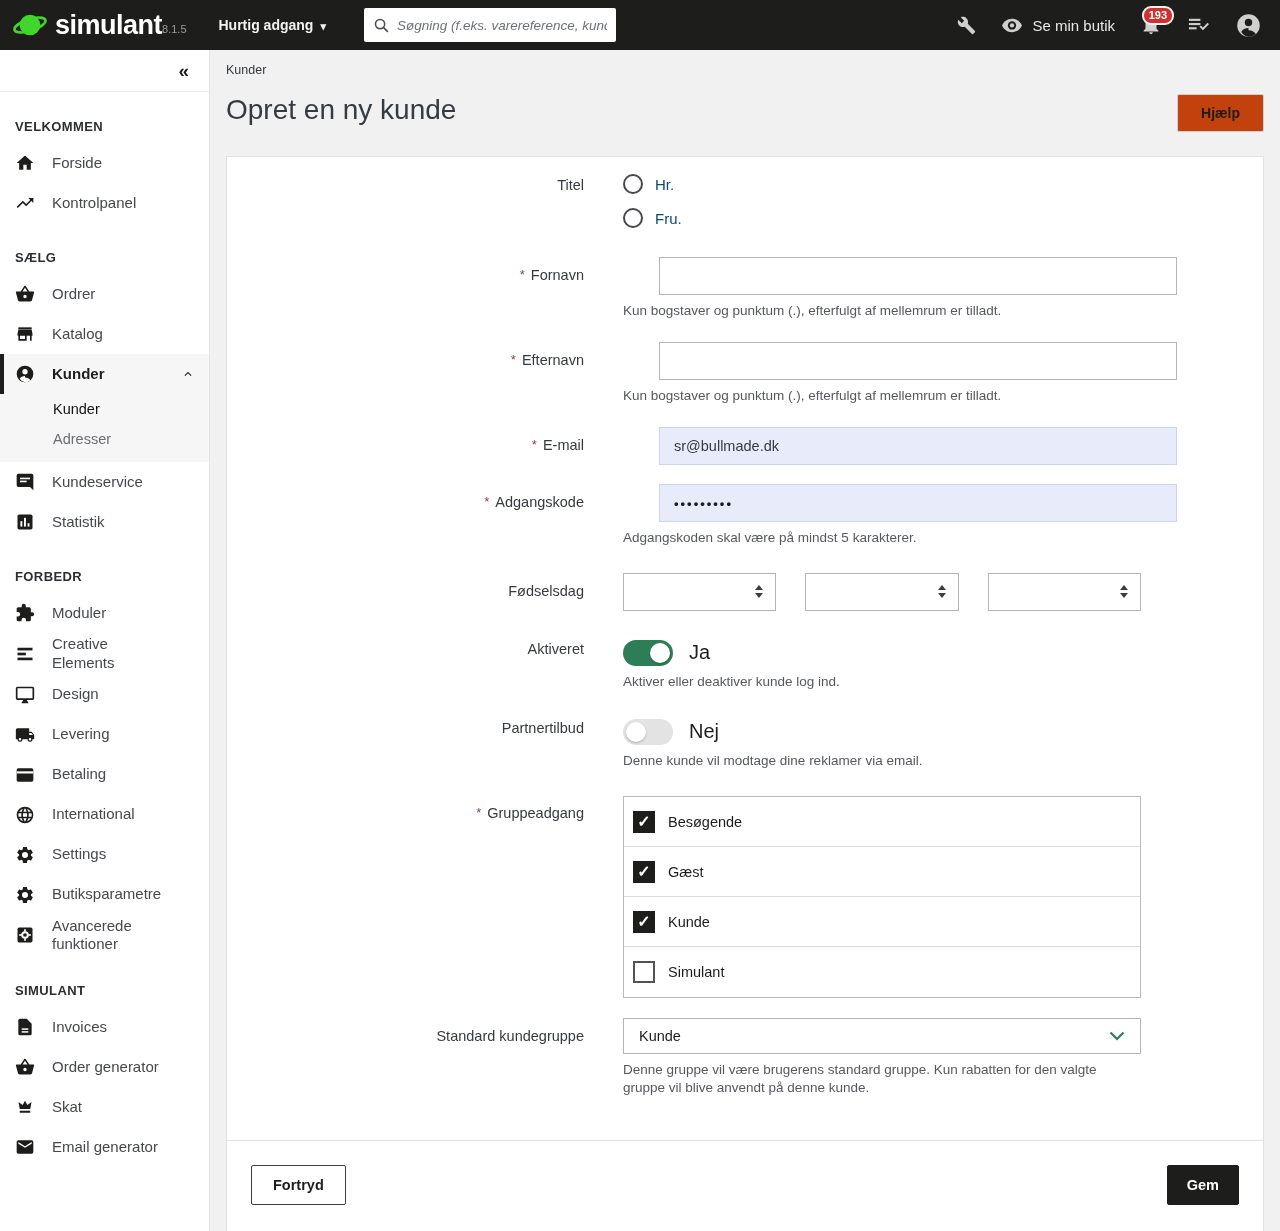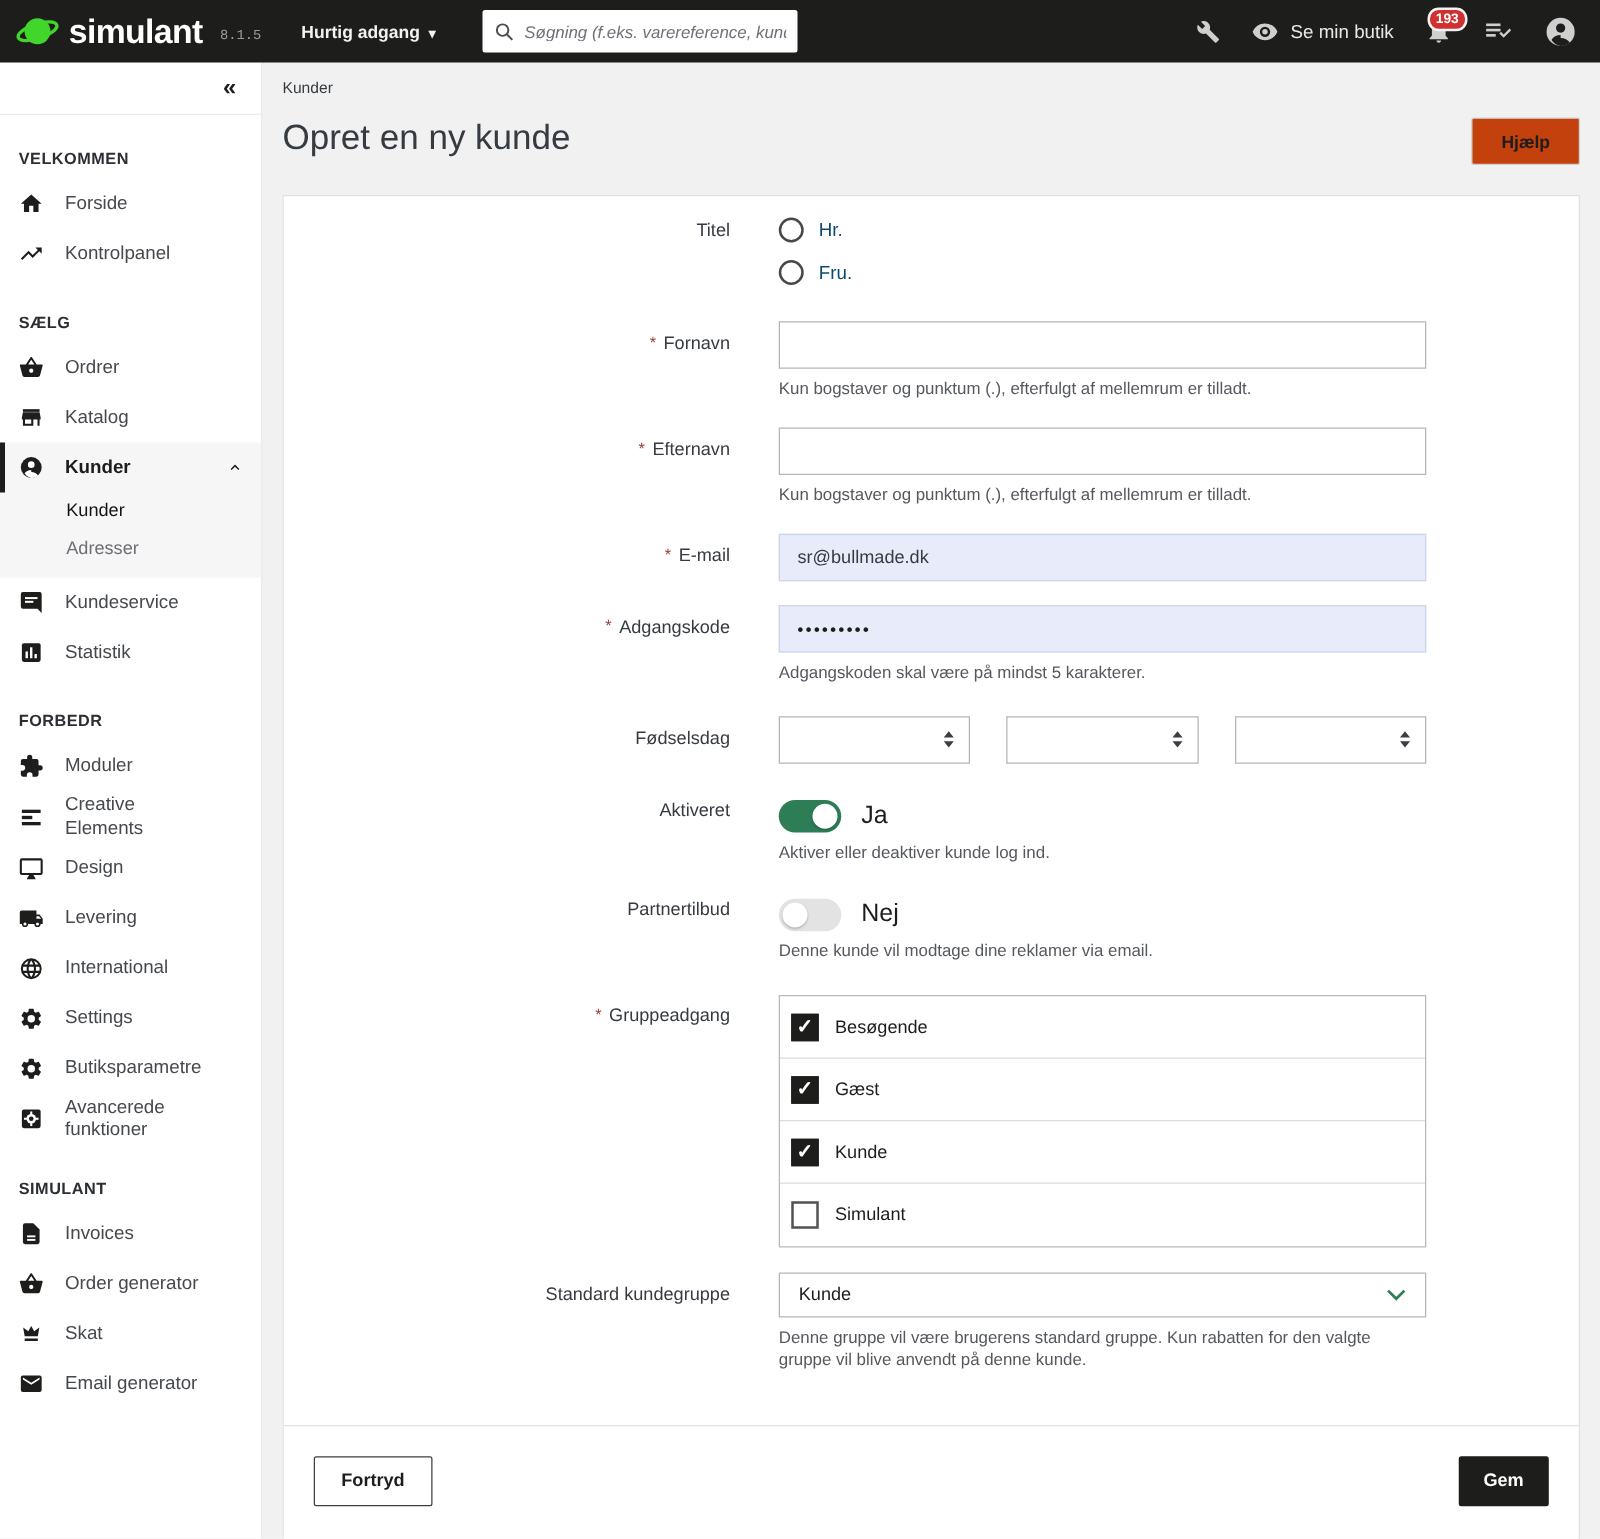--- a/index.html
+++ b/index.html
@@ -12,21 +12,21 @@
     position:relative;
   }
   
   .topbar {
     height:50px; background:#1d1d1b; display:flex; align-items:center;
     position:relative; z-index:5; color:#fff;
   }
   .brand { display:flex; align-items:center; margin-left:12px; }
   .brand-logo { width:36px; height:32px; margin-right:7px; }
   .brand-name { font-size:27px; font-weight:bold; letter-spacing:-0.5px; color:#fff; }
-  .brand-version { font-size:11px; color:#9b9b9b; margin-left:14px; margin-top:7px;font-family:Liberation Mono, monospace; }
+  .brand-version { font-size:11px; color:#9b9b9b; margin-top:7px; }
   .quick-access { display:flex; align-items:center; gap:7px; margin-left:32px; font-size:14px; font-weight:bold; color:#f2f2f2; cursor:pointer; }
   .quick-access .caret { font-size:11px; margin-top:2px; }
   .search-box {
     margin-left:38px; width:252px; height:34px; background:#fff; border-radius:2px;
     display:flex; align-items:center; padding:0 9px; gap:7px;
   }
   .search-box svg { flex:0 0 auto; }
   .search-box input {
     border:none; outline:none; width:100%; font-size:13.5px; color:#363a41;
     font-family:"Liberation Sans", sans-serif; background:transparent;
@@ -89,21 +89,21 @@
     padding-top:17px; min-height:1060px;
   }
   .frow { display:flex; margin-bottom:22px; }
   .flabel { flex:0 0 357px; text-align:right; font-size:14.5px; color:#363a41; padding-top:10px; }
   .flabel .req { color:#9e3a3a; margin-right:6px; font-size:13px; position:relative; top:-1px; }
   .fctrl { margin-left:39px; width:518px; }
   .hint { font-size:13.5px; color:#55585e; margin-top:7px; line-height:1.35; }
   input.tinput, .fake-input {
     width:100%; height:38px; border:1px solid #b5b5b5; border-radius:0;
     font-size:14.5px; color:#363a41; padding:0 14px; outline:none; background:#fff;
-    font-family:"Liberation Sans", sans-serif; display:flex; align-items:center;
+    font-family:"Liberation Sans", sans-serif; display:flex; align-items:center;margin-left:36px;
   }
   .fake-input.filled { background:#e8ecfa; border-color:#ccd3ec; }
   .dots { letter-spacing:2px; font-weight:bold; font-size:13px; color:#1d1d1b; }
   
   .radio-row { display:flex; align-items:center; gap:12px; cursor:pointer; }
   .radio-row + .radio-row { margin-top:14px; }
   .radio {
     width:20px; height:20px; border:2px solid #46484c; border-radius:50%; background:#fff; flex:0 0 20px;
   }
   .radio-label { font-size:15px; color:#0c4a6e; }
@@ -336,20 +336,29 @@
         </span>
         <span class="lbl">Design</span>
       </div>
       <div class="side-item">
         <span class="ic">
           <svg viewBox="0 0 24 24" fill="#1d1d1b">
             <path fill-rule="evenodd" d="M20 8h-3V4H3a2 2 0 0 0-2 2v11h2a3 3 0 0 0 6 0h6a3 3 0 0 0 6 0h2v-5l-3-4zM6 18.5A1.5 1.5 0 1 1 6 15.5a1.5 1.5 0 0 1 0 3zm13.5-9l2 2.5H17V9.5h2.5zm-1.5 9a1.5 1.5 0 1 1 0-3 1.5 1.5 0 0 1 0 3z"></path>
           </svg>
         </span>
         <span class="lbl">Levering</span>
+      </div>
+      <div class="side-item">
+        <span class="ic">
+          <svg viewBox="0 0 24 24" fill="#1d1d1b">
+            <rect x="2" y="4" width="20" height="16" rx="2"></rect>
+            <rect x="2" y="7.6" width="20" height="2.6" fill="#fff"></rect>
+          </svg>
+        </span>
+        <span class="lbl">Betaling</span>
       </div>
       <div class="side-item">
         <span class="ic">
           <svg viewBox="0 0 24 24" fill="#1d1d1b">
             <path fill-rule="evenodd" d="M12 2a10 10 0 1 0 0 20 10 10 0 0 0 0-20zm6.9 6h-3c-.3-1.3-.8-2.5-1.4-3.6A8 8 0 0 1 18.9 8zM12 4c.8 1.2 1.5 2.5 1.9 4h-3.8c.4-1.5 1.1-2.8 1.9-4zM4.3 14a8.2 8.2 0 0 1 0-4h3.4a16 16 0 0 0 0 4H4.3zm.8 2h3c.3 1.3.8 2.5 1.4 3.6A8 8 0 0 1 5.1 16zm3-8h-3a8 8 0 0 1 4.3-3.6C8.8 5.5 8.4 6.7 8.1 8zM12 20c-.8-1.2-1.5-2.5-1.9-4h3.8c-.4 1.5-1.1 2.8-1.9 4zm2.3-6H9.7a14 14 0 0 1 0-4h4.7a14 14 0 0 1 0 4zm.3 5.6c.6-1.1 1.1-2.3 1.4-3.6h3a8 8 0 0 1-4.4 3.6zm1.8-5.6a16 16 0 0 0 0-4h3.4a8.2 8.2 0 0 1 0 4h-3.4z"></path>
           </svg>
         </span>
         <span class="lbl">International</span>
       </div>
       <div class="side-item">

